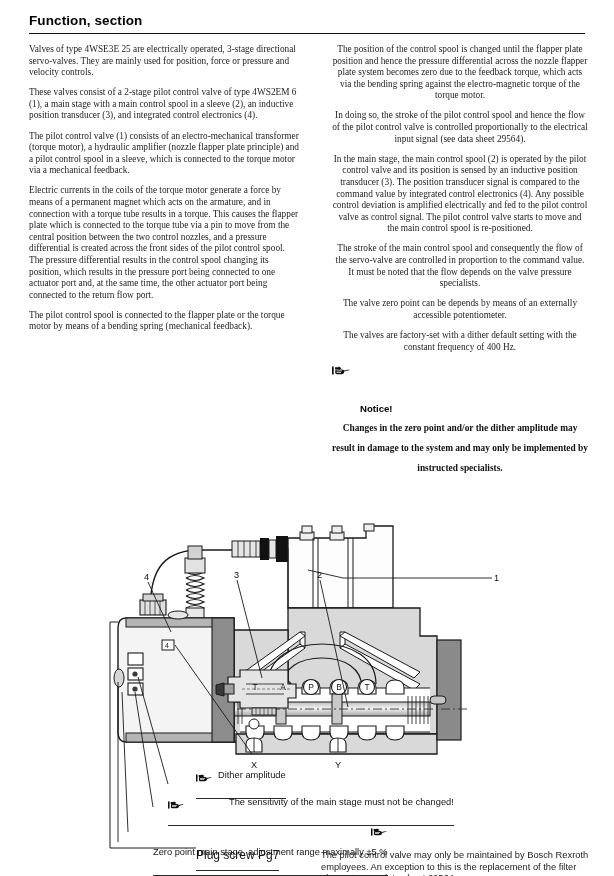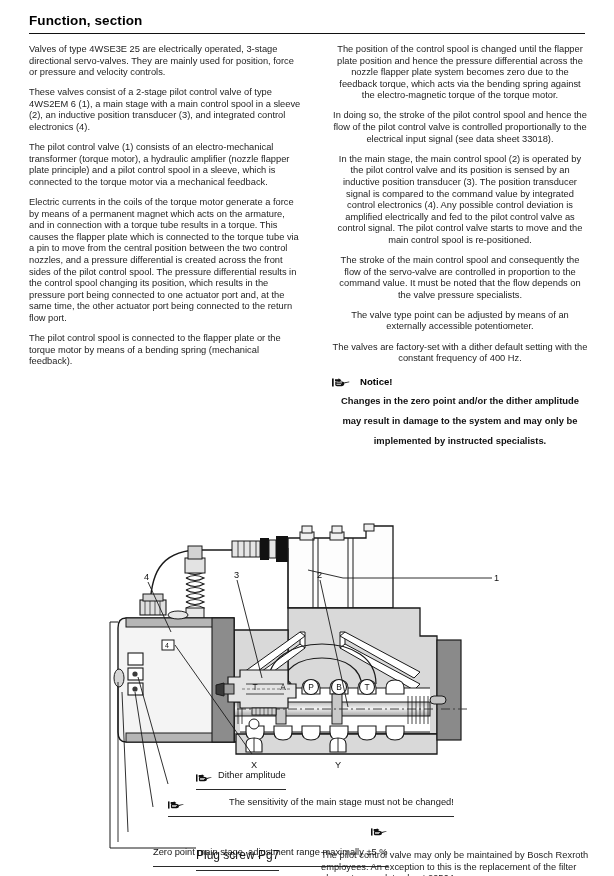--- a/index.html
+++ b/index.html
@@ -49,37 +49,39 @@
     font-size: 9.3px;
     line-height: 11.6px;
     color: #1d1d1d;
     text-align: left;
   }
   .col-left { left: 29px; width: 272px; }
   .col-right { left: 332px; width: 256px; text-align: center; }
 
   .col p {
     margin: 0 0 8.5px 0;
+    font-family: Liberation Serif, serif;
   }
 
   
   .notice {
     margin-top: 11px;
   }
   .notice-head {
     display: flex;
     align-items: flex-start;
     gap: 9px;
     margin-bottom: 4px;
   }
   .notice-title {
     font-size: 9.6px;
     font-weight: bold;
     color: #000;
     line-height: 11px;
+    margin-top: 39px;
   }
   .notice-body {
     font-size: 9.4px;
     font-weight: bold;
     line-height: 20px;
     color: #111;
     margin: 0;
   }
 
   
@@ -127,21 +129,21 @@
   
   .callout {
     position: absolute;
     display: flex;
     align-items: flex-end;
     gap: 5px;
     font-size: 9.3px;
     line-height: 11px;
     color: #151515;
     white-space: nowrap;
-    padding-bottom: 8px;
+    padding-bottom: 17px;
     border-bottom: 1.1px solid #2a2a2a;
   }
   .callout-plain {
     position: absolute;
     font-size: 12px;
     line-height: 11px;
     color: #151515;
     white-space: nowrap;
     padding-bottom: 9px;
     border-bottom: 1.1px solid #2a2a2a;
@@ -160,24 +162,24 @@
   <div class="col col-left">
     <p>Valves of type 4WSE3E 25 are electrically operated, 3-stage directional servo-valves. They are mainly used for position, force or pressure and velocity controls.</p>
     <p>These valves consist of a 2-stage pilot control valve of type 4WS2EM 6 (1), a main stage with a main control spool in a sleeve (2), an inductive position transducer (3), and integrated control electronics (4).</p>
     <p>The pilot control valve (1) consists of an electro-mechanical transformer (torque motor), a hydraulic amplifier (nozzle flapper plate principle) and a pilot control spool in a sleeve, which is connected to the torque motor via a mechanical feedback.</p>
     <p>Electric currents in the coils of the torque motor generate a force by means of a permanent magnet which acts on the armature, and in connection with a torque tube results in a torque. This causes the flapper plate which is connected to the torque tube via a pin to move from the central position between the two control nozzles, and a pressure differential is created across the front sides of the pilot control spool. The pressure differential results in the control spool changing its position, which results in the pressure port being connected to one actuator port and, at the same time, the other actuator port being connected to the return flow port.</p>
     <p>The pilot control spool is connected to the flapper plate or the torque motor by means of a bending spring (mechanical feedback).</p>
   </div>
 
   <div class="col col-right">
     <p>The position of the control spool is changed until the flapper plate position and hence the pressure differential across the nozzle flapper plate system becomes zero due to the feedback torque, which acts via the bending spring against the electro-magnetic torque of the torque motor.</p>
-    <p>In doing so, the stroke of the pilot control spool and hence the flow of the pilot control valve is controlled proportionally to the electrical input signal (see data sheet 33018).</p>
+    <p>In doing so, the stroke of the pilot control spool and hence the flow of the pilot control valve is controlled proportionally to the electrical input signal (see data sheet 29564).</p>
     <p>In the main stage, the main control spool (2) is operated by the pilot control valve and its position is sensed by an inductive position transducer (3). The position transducer signal is compared to the command value by integrated control electronics (4). Any possible control deviation is amplified electrically and fed to the pilot control valve as control signal. The pilot control valve starts to move and the main control spool is re-positioned.</p>
     <p>The stroke of the main control spool and consequently the flow of the servo-valve are controlled in proportion to the command value. It must be noted that the flow depends on the valve pressure specialists.</p>
-    <p>The valve type point can be adjusted by means of an externally accessible potentiometer.</p>
+    <p>The valve zero point can be depends by means of an externally accessible potentiometer.</p>
     <p>The valves are factory-set with a dither default setting with the constant frequency of 400 Hz.</p>
 
     <div class="notice">
       <div class="notice-head">
         <span class="hand-icon">
           <svg viewBox="0 0 38 22" width="19" height="11" xmlns="http://www.w3.org/2000/svg">
             <rect x="0" y="3" width="3.4" height="16" fill="#111"></rect>
             <path d="M6 4.5 L13 4.5 L13 2.5 L19 6.5 L13 10.5 L13 8.5 L6 8.5 Z" fill="#111"></path>
             <path d="M6.5 10.5 C6.5 9.6 7.2 9 8.2 9 L20 9 C22.5 9 24.5 10.6 24.5 12.6 L24.5 14
                      C24.5 16.4 22.2 18.4 19 18.4 L10 18.4 C8 18.4 6.5 17.2 6.5 15.6 Z" fill="#111"></path>

